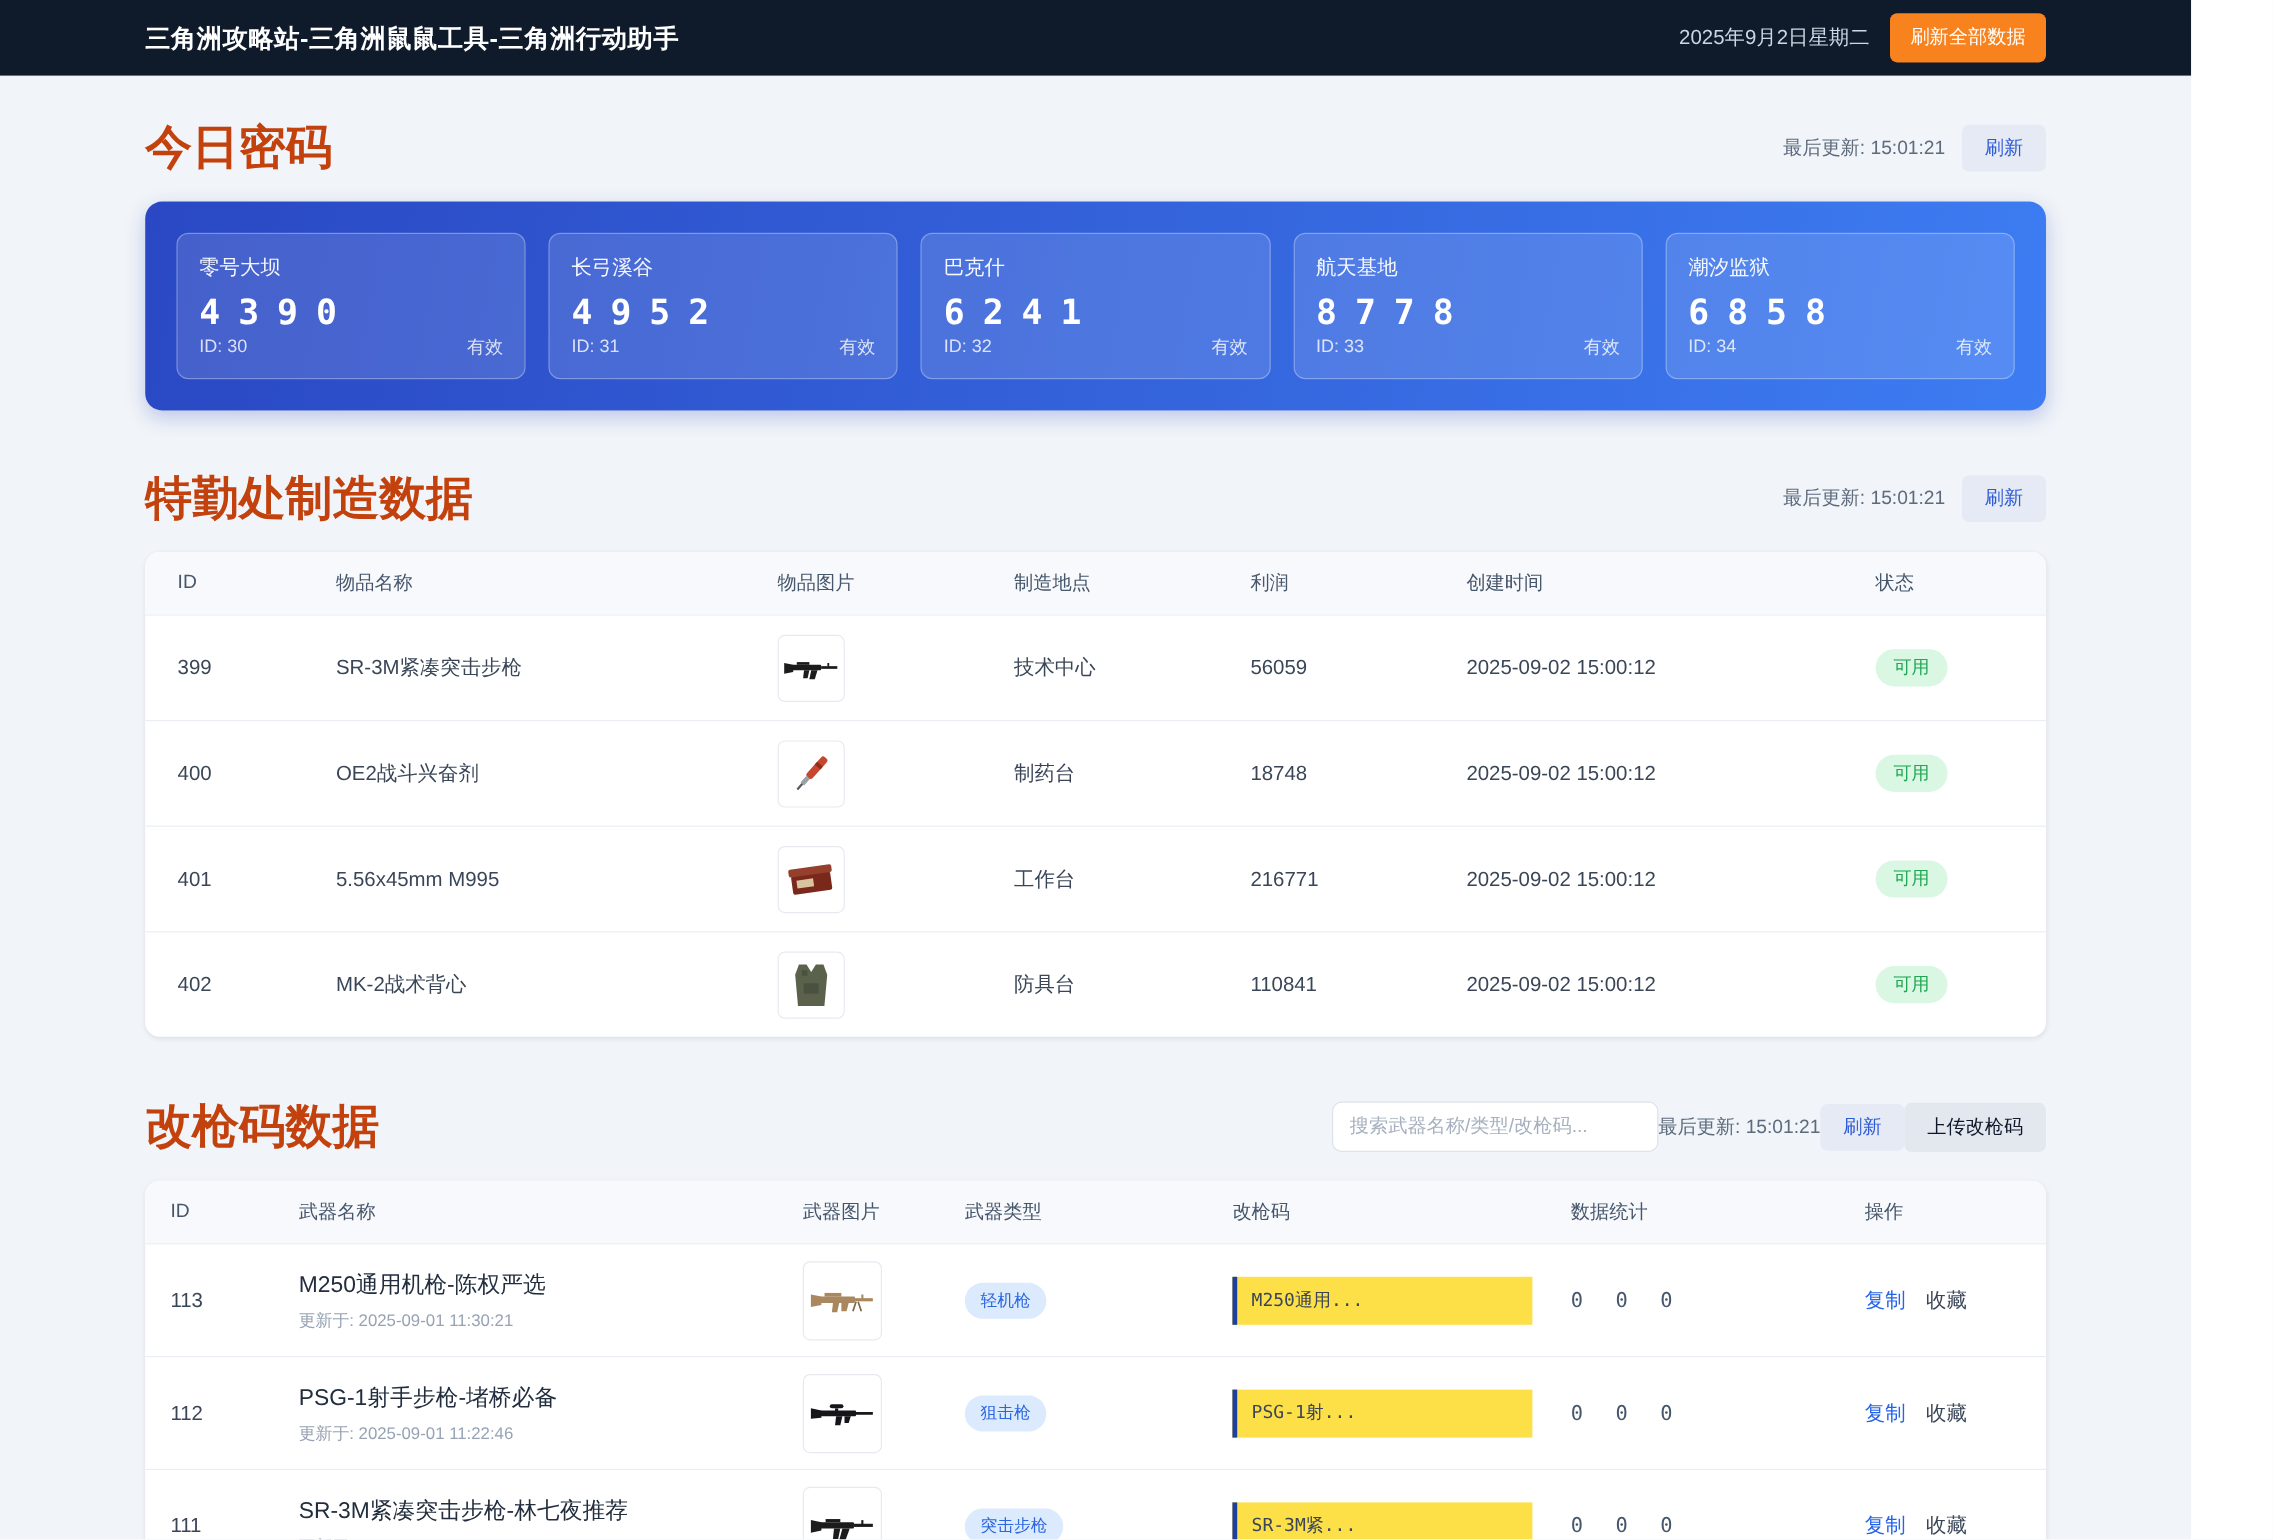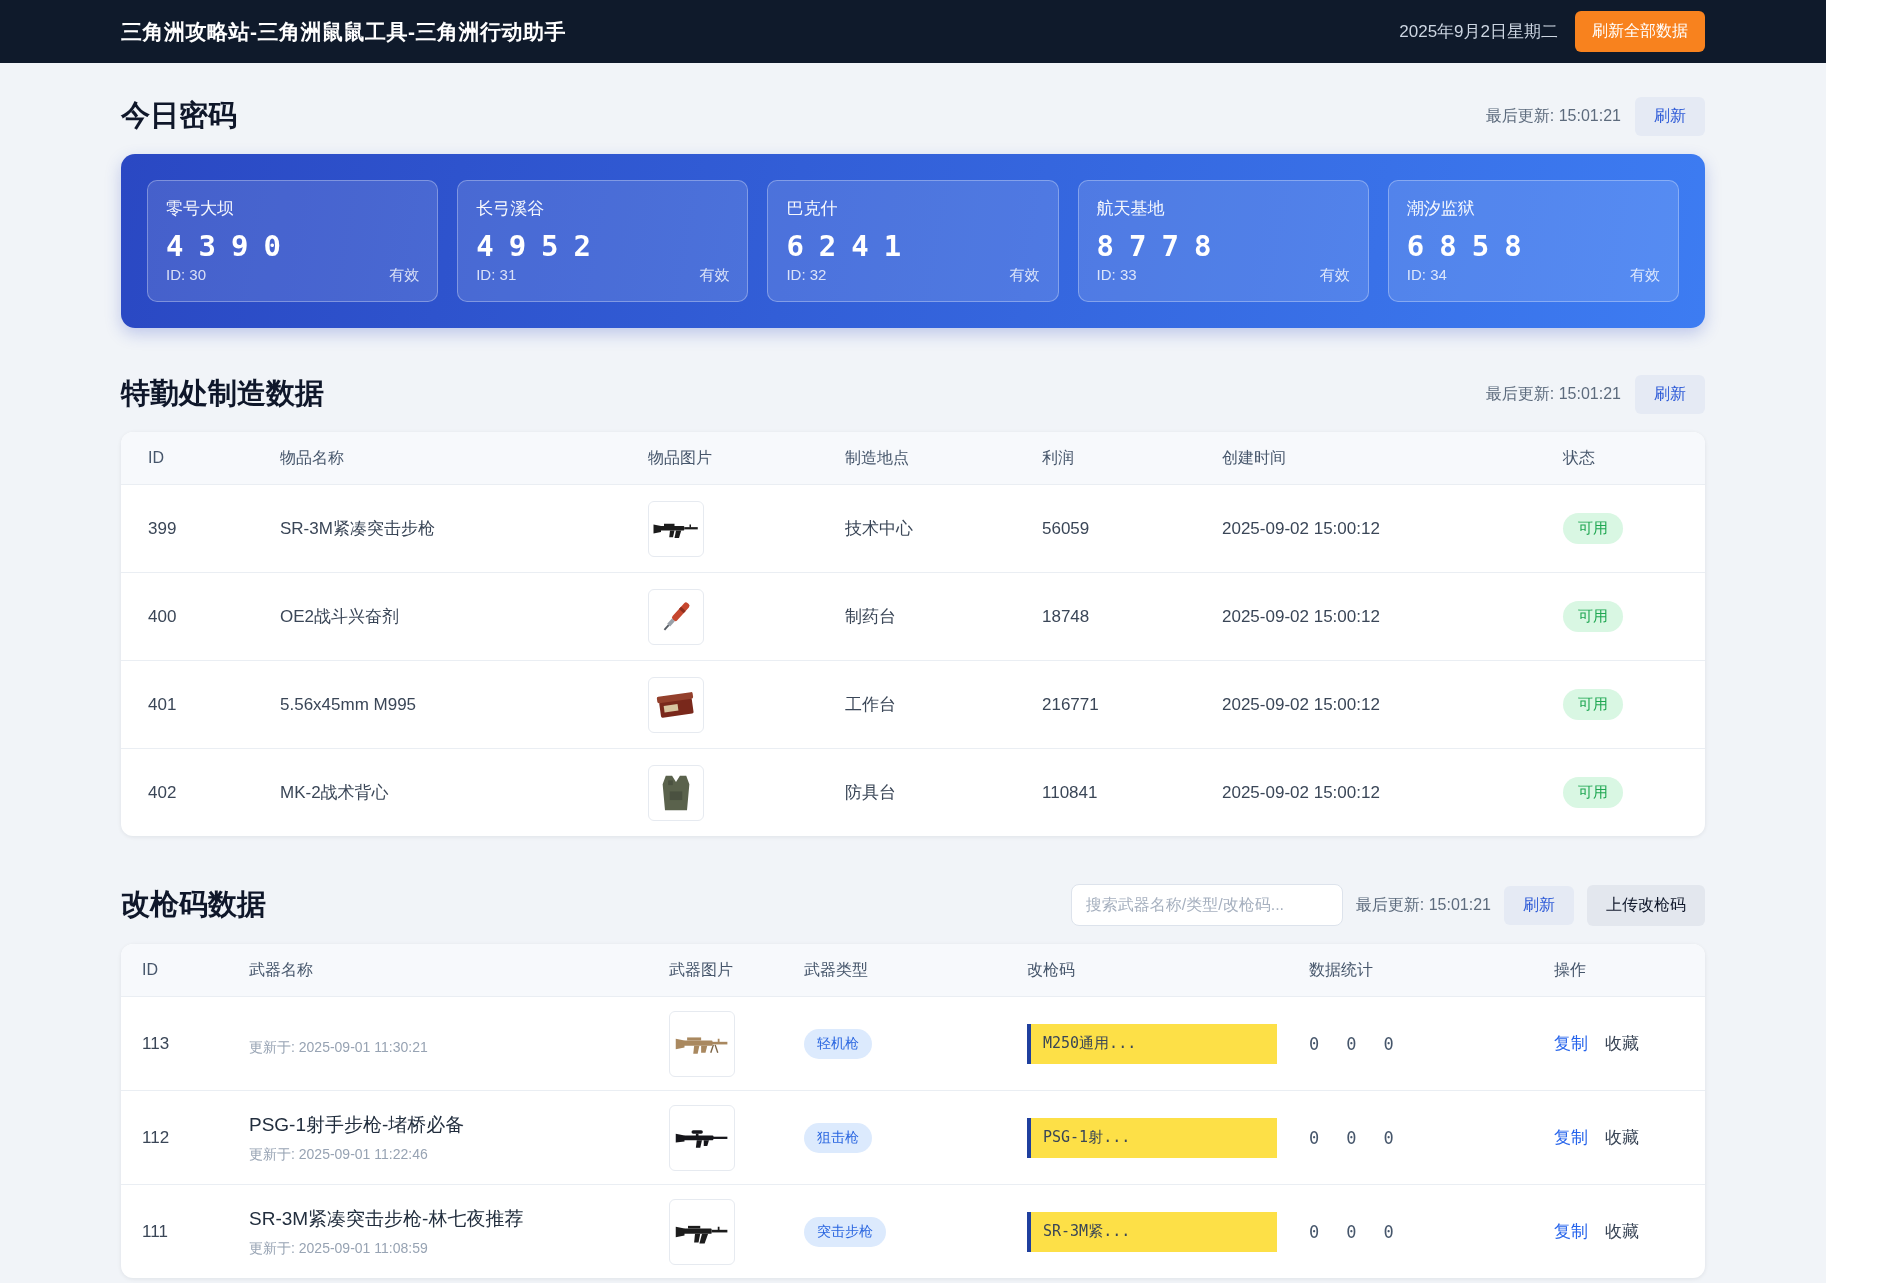--- a/index.html
+++ b/index.html
@@ -17,21 +17,21 @@
   .topbar-title { color:#ffffff; font-size:21px; font-weight:bold; letter-spacing:0.5px; }
   .topbar-right { display:flex; align-items:center; gap:17px; }
   .topbar-date { color:#cdd6e2; font-size:17px; }
   .btn-orange {
     background:#f8821e; color:#ffffff; font-size:16px; font-weight:500;
     padding:10px 17px; border-radius:6px; border:none; cursor:pointer;
   }
 
   
   .section-head { display:flex; justify-content:space-between; align-items:center; }
-  .section-title { font-size:29px; font-weight:bold; color:#0f172a; }
+  .section-title { font-size:39px; font-weight:bold; color:#c2410c; }
   .meta { display:flex; align-items:center; gap:14px; }
   .meta-text { color:#5d6b7d; font-size:16px; }
   .btn-refresh {
     background:#e5eaf4; color:#2e5bd7; font-size:16px;
     padding:9px 19px; border-radius:6px; border:none; cursor:pointer;
   }
   .btn-gray {
     background:#e3e7ee; color:#0f172a; font-size:16px;
     padding:10px 19px; border-radius:6px; border:none; cursor:pointer;
   }
@@ -95,21 +95,21 @@
   .w-sub { font-size:14px; color:#97a3b3; margin-top:8px; }
   .code-box {
     width:250px; height:40px; background:#fde047; border-left:4px solid #1f3f9e;
     display:flex; align-items:center; padding-left:12px;
     font-family:"DejaVu Sans Mono", monospace; font-size:15px; color:#3a4657;
   }
   .stats { display:flex; gap:27px; color:#46566b; font-size:17px; font-family:"DejaVu Sans Mono", monospace; }
   .actions { display:flex; gap:17px; font-size:17px; }
   .link-copy { color:#2563eb; cursor:pointer; }
   .link-fav { color:#3a4657; cursor:pointer; }
-  .controls { display:flex; align-items:center; gap:13px; }
+  .controls { display:flex; align-items:center; }
 </style>
 </head>
 <body>
 
 <div class="page">
 
   <div class="topbar">
     <div class="container topbar-inner">
       <div class="topbar-title">三角洲攻略站-三角洲鼠鼠工具-三角洲行动助手</div>
       <div class="topbar-right">
@@ -295,20 +295,21 @@
         <div>武器图片</div>
         <div>武器类型</div>
         <div>改枪码</div>
         <div>数据统计</div>
         <div>操作</div>
       </div>
 
       <div class="trow g-grid g-row">
         <div>113</div>
         <div>
+          <div class="w-name">M250通用机枪-陈权严选</div>
           <div class="w-sub">更新于: 2025-09-01 11:30:21</div>
         </div>
         <div>
             <div class="item-img w-img">
           <svg width="56" height="28" viewBox="0 0 64 28">
                 <g fill="#a9885f">
                   <path d="M2 8 L12 10 L12 18 L2 20 Z"></path>
                   <rect x="11" y="10" width="33" height="6" rx="1"></rect>
                   <rect x="43" y="11.5" width="18" height="3"></rect>
                   <rect x="50" y="8" width="2" height="4"></rect>

